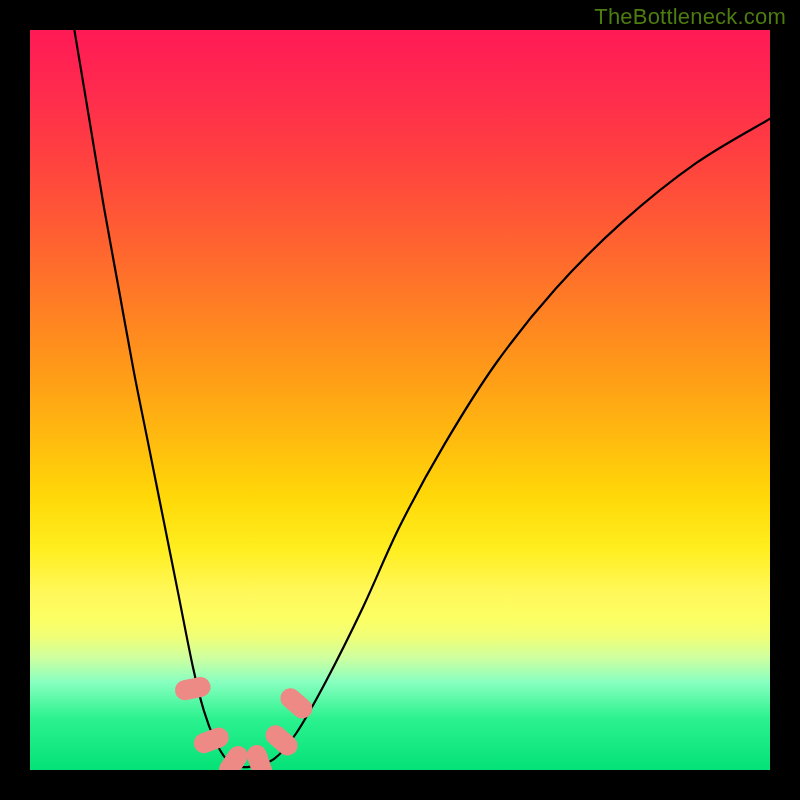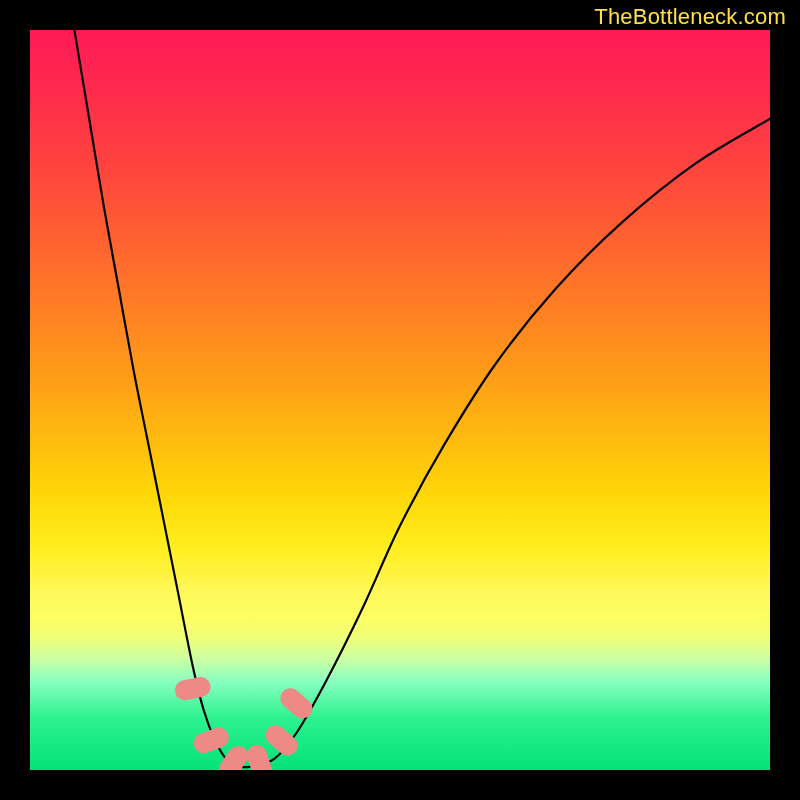--- a/index.html
+++ b/index.html
@@ -14,21 +14,21 @@
   .frame {
     position: relative;
     width: 800px;
     height: 800px;
     background: #000;
   }
   .watermark {
     position: absolute;
     top: 4px;
     right: 14px;
-    color: #fde047;
+    color: #4d7c0f;
     font-size: 22px;
     letter-spacing: 0.2px;
     z-index: 10;
   }
   .plot-area {
     position: absolute;
     left: 30px;
     top: 30px;
     width: 740px;
     height: 740px;

